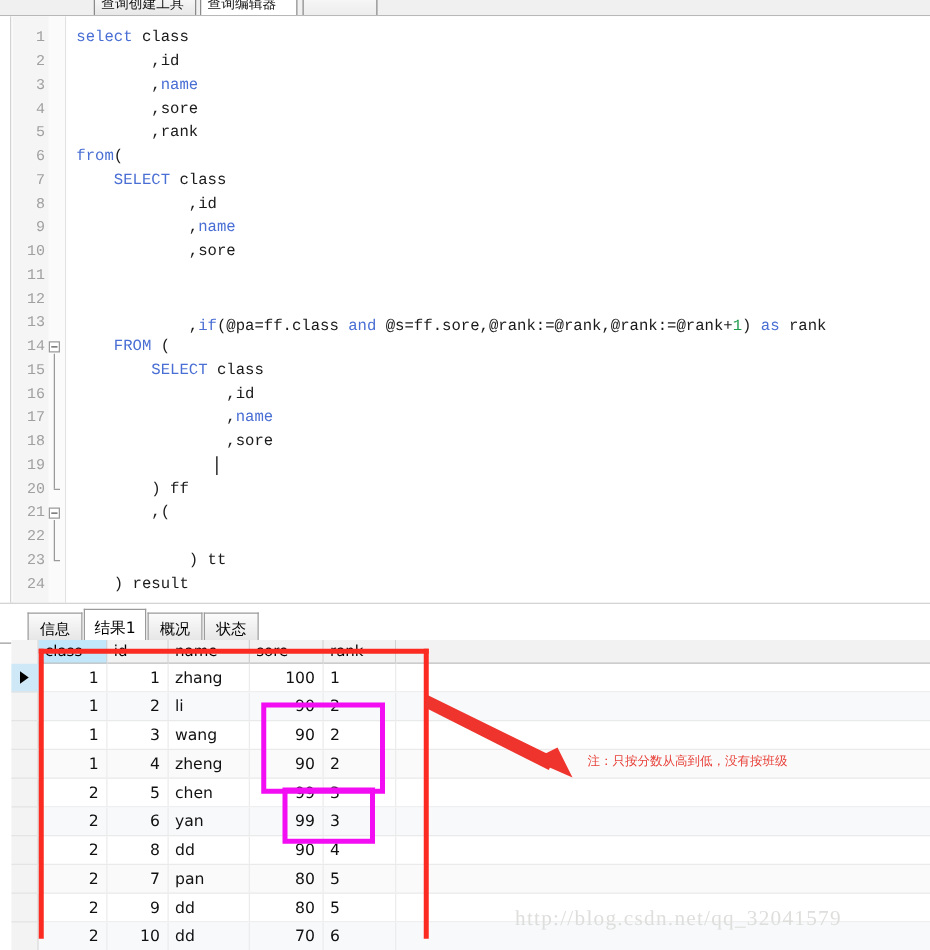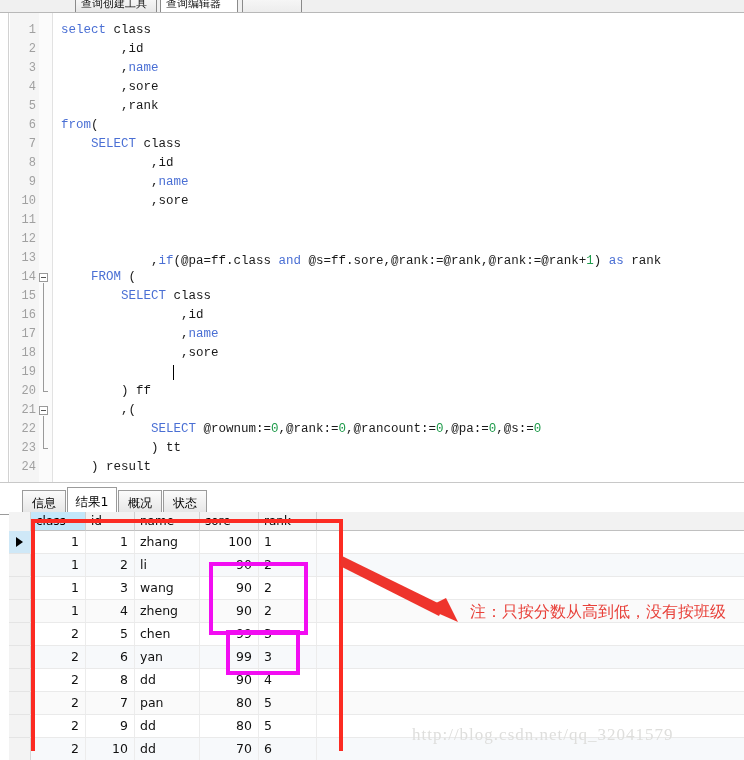--- a/index.html
+++ b/index.html
@@ -118,21 +118,21 @@
 
   
   #redbox {
     position:absolute; left:31px; top:519px; width:312px; height:232px;
     border:4px solid #fc2b22; border-bottom:none; pointer-events:none;
   }
   .mbox { position:absolute; border:4px solid #f20df2; pointer-events:none; }
   #arrow { position:absolute; left:340px; top:552px; width:135px; height:80px; pointer-events:none; }
   #note {
     position:absolute; left:470px; top:602px;
-    color:#e8413a; font-size:16px; white-space:nowrap;
+    color:#e8413a; font-size:10px; white-space:nowrap;
     font-family:"DejaVu Sans", sans-serif;
   }
   #wm {
     position:absolute; left:412px; top:725px;
     color:#dededc; font-size:17px; letter-spacing:1px;
     font-family:"Liberation Serif", serif; white-space:nowrap;
   }
 </style>
 </head>
 <body>
@@ -192,21 +192,20 @@
       <div class="code" style="top: 160px; left: 8px;"><span>            ,</span><span class="kw">name</span></div>
       <div class="code" style="top: 179px; left: 8px;"><span>            ,sore</span></div>
       <div class="code" style="top: 210px; left: 8px; margin-top: 29px;"><span>            ,</span><span class="kw">if</span><span>(@pa=ff.class </span><span class="kw">and</span><span> @s=ff.sore,@rank:=@rank,@rank:=@rank+</span><span class="num">1</span><span>) </span><span class="kw">as</span><span> rank</span></div>
       <div class="code" style="top: 255px; left: 8px;"><span>    </span><span class="kw">FROM</span><span> (</span></div>
       <div class="code" style="top: 274px; left: 8px;"><span>        </span><span class="kw">SELECT </span><span>class</span></div>
       <div class="code" style="top: 293px; left: 8px;"><span>                ,id</span></div>
       <div class="code" style="top: 312px; left: 8px;"><span>                ,</span><span class="kw">name</span></div>
       <div class="code" style="top: 331px; left: 8px;"><span>                ,sore</span></div>
       <div class="code" style="top: 369px; left: 8px;"><span>        ) ff</span></div>
       <div class="code" style="top: 388px; left: 8px;"><span>        ,(</span></div>
-      <div class="code" style="top: 407px; left: 8px;"><span>            </span><span class="kw">SELECT</span><span> @rownum:=</span><span class="num">0</span><span>,@rank:=</span><span class="num">0</span><span>,@rancount:=</span><span class="num">0</span><span>,@pa:=</span><span class="num">0</span><span>,@s:=</span><span class="num">0</span></div>
       <div class="code" style="top: 426px; left: 8px;"><span>            ) tt</span></div>
       <div class="code" style="top: 445px; left: 8px;"><span>    ) result</span></div>
     </div>
 </div>
 
 <div id="btabs">
   <div class="underline"></div>
 <div class="bt" style="left: 22px; width: 44px;">信息</div>
     <div class="bt sel" style="left: 67px; width: 50px;">结果1</div>
     <div class="bt" style="left: 118px; width: 44px;">概况</div>

